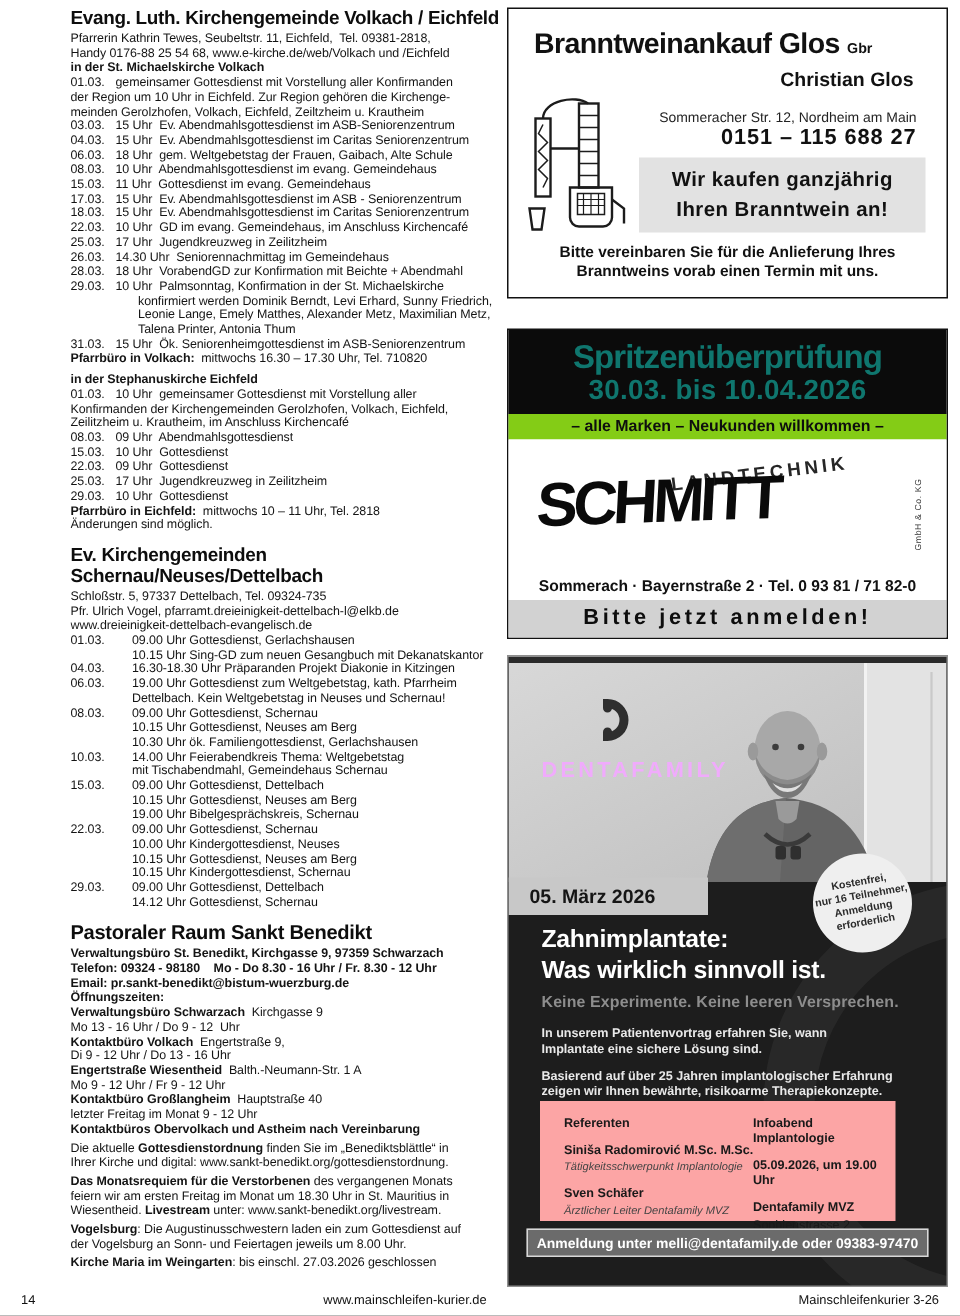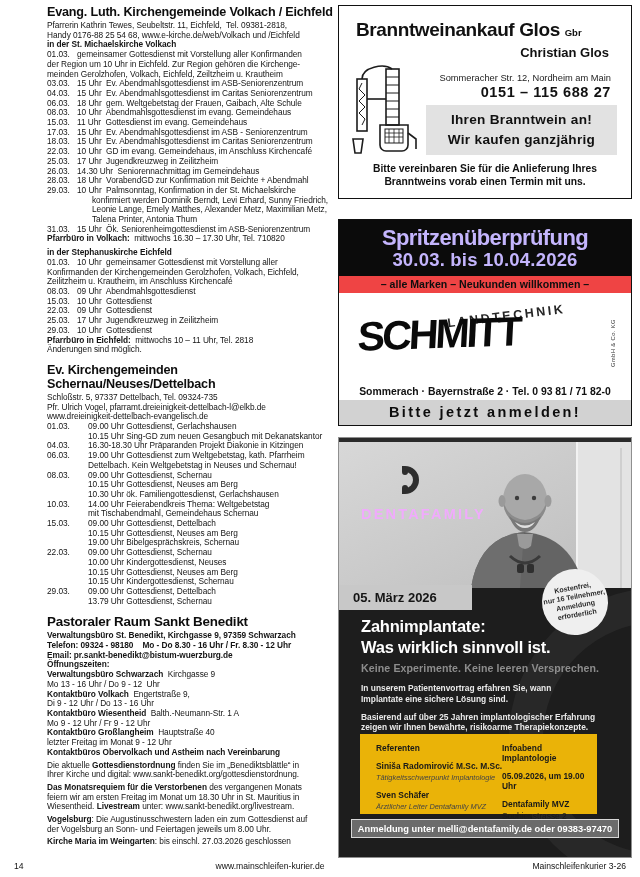--- a/index.html
+++ b/index.html
@@ -33,24 +33,24 @@
   .ad1 .phone{text-align:right;margin:1px 20px 0 0;font-size:14.5px;font-weight:bold;letter-spacing:0.6px;}
   .ad1 .greybox{position:absolute;left:87px;right:14px;top:99px;height:50px;background:#e2e2e2;
                 display:flex;flex-direction:column;justify-content:center;text-align:center;
                 font-weight:bold;font-size:13.6px;line-height:1.45;letter-spacing:0.3px;}
   .ad1 .note{position:absolute;left:0;right:0;bottom:9px;text-align:center;font-weight:bold;
              font-size:10.3px;line-height:1.25;}
   .ad1 .still{position:absolute;left:11px;top:53px;width:70px;height:100px;}
 
   
   .ad2{top:219px;height:207px;border:1.6px solid #111;display:flex;flex-direction:column;}
-  .ad2 .head{background:#0b0b0b;color:#c4b5fd;text-align:center;padding:7px 0 5px;}
+  .ad2 .head{background:#0b0b0b;color:#0f766e;text-align:center;padding:7px 0 5px;}
   .ad2 .t1{font-size:22px;font-weight:bold;letter-spacing:-0.6px;line-height:1.02;}
   .ad2 .t2{font-size:18.5px;font-weight:bold;letter-spacing:0.2px;line-height:1.15;}
-  .ad2 .strip{background:#ef4444;color:#0e0e0e;text-align:center;font-weight:bold;font-size:10.6px;padding:2px 0 3px;}
+  .ad2 .strip{background:#84cc16;color:#0e0e0e;text-align:center;font-weight:bold;font-size:10.6px;padding:2px 0 3px;}
   .ad2 .logoarea{flex:1;position:relative;background:#fff;}
   .ad2 .land{position:absolute;left:108px;top:16px;font-size:12.5px;letter-spacing:2.6px;color:#262626;
              font-weight:600;transform:rotate(-7deg);}
   .ad2 .schm{position:absolute;left:19px;top:21px;font-size:41px;font-weight:800;letter-spacing:-3px;
              color:#0a0a0a;transform:skewX(-5deg) rotate(-2deg);line-height:1;}
   .ad2 .gmbh{position:absolute;right:15px;top:26px;font-size:5.8px;color:#333;
              writing-mode:vertical-rl;transform:rotate(180deg);letter-spacing:0.4px;}
   .ad2 .addr2{position:absolute;left:0;right:0;bottom:3px;text-align:center;font-weight:bold;font-size:10.4px;}
   .ad2 .cta{background:#d2d2d2;color:#0d0d0d;text-align:center;font-weight:bold;font-size:14.5px;
             letter-spacing:2.4px;padding:4px 0 5px;}
@@ -64,21 +64,21 @@
   .badge-date{position:absolute;left:0;top:147px;width:133px;height:25px;background:#c8c8c8;color:#151515;
               font-weight:bold;font-size:13px;display:flex;align-items:center;padding-left:14px;box-sizing:border-box;}
   .circle{position:absolute;right:23px;top:131px;width:66px;height:66px;border-radius:50%;background:#efefef;
           color:#2b2b2b;display:flex;flex-direction:column;justify-content:center;text-align:center;
           transform:rotate(-10deg);font-size:7.1px;line-height:1.3;font-weight:600;z-index:4;}
   .dfblock{position:absolute;left:22px;top:178px;right:20px;color:#fff;}
   .h1a,.h1b{font-size:16.5px;font-weight:bold;letter-spacing:-0.2px;line-height:1.25;}
   .subline{margin-top:5px;font-size:10.6px;font-weight:bold;color:#8d8d8d;letter-spacing:0.1px;}
   .bodyln{font-size:8.4px;font-weight:bold;color:#e9e9e9;line-height:1.22;}
   .p1{margin-top:9px;} .p2{margin-top:8px;}
-  .infobox{position:absolute;left:21px;top:296px;width:237px;height:80px;background:#eab308;color:#191919;}
+  .infobox{position:absolute;left:21px;top:296px;width:237px;height:80px;background:#fca5a5;color:#191919;}
   .ib-col1{position:absolute;left:16px;top:9px;}
   .ib-col2{position:absolute;left:142px;top:9px;}
   .ib-t{font-weight:bold;font-size:8.4px;}
   .ib-n{font-weight:bold;font-size:8.4px;margin-top:8px;}
   .ib-i{font-style:italic;font-size:7.4px;color:#444;margin-top:2px;}
   .ib-r{font-size:8.4px;margin-top:2px;}
   .ib-rb{font-weight:bold;font-size:8.4px;margin-top:8px;}
   .cta3{position:absolute;left:12px;right:12px;top:381px;height:17px;background:#6b6b6b;border:1px solid #d8d8d8;
         color:#fff;font-weight:bold;font-size:9.3px;display:flex;align-items:center;justify-content:center;}
 </style>
@@ -144,35 +144,35 @@
           <div class="ln"><span class="dt" style="width: 41px;">10.03.</span>14.00 Uhr Feierabendkreis Thema: Weltgebetstag</div>
           <div class="ln" style="padding-left: 41px;">mit Tischabendmahl, Gemeindehaus Schernau</div>
           <div class="ln"><span class="dt" style="width: 41px;">15.03.</span>09.00 Uhr Gottesdienst, Dettelbach</div>
           <div class="ln" style="padding-left: 41px;">10.15 Uhr Gottesdienst, Neuses am Berg</div>
           <div class="ln" style="padding-left: 41px;">19.00 Uhr Bibelgesprächskreis, Schernau</div>
           <div class="ln"><span class="dt" style="width: 41px;">22.03.</span>09.00 Uhr Gottesdienst, Schernau</div>
           <div class="ln" style="padding-left: 41px;">10.00 Uhr Kindergottesdienst, Neuses</div>
           <div class="ln" style="padding-left: 41px;">10.15 Uhr Gottesdienst, Neuses am Berg</div>
           <div class="ln" style="padding-left: 41px;">10.15 Uhr Kindergottesdienst, Schernau</div>
           <div class="ln"><span class="dt" style="width: 41px;">29.03.</span>09.00 Uhr Gottesdienst, Dettelbach</div>
-          <div class="ln" style="padding-left: 41px;">13.79 Uhr Gottesdienst, Schernau</div>
+          <div class="ln" style="padding-left: 41px;">14.12 Uhr Gottesdienst, Schernau</div>
         </div>
     </div>
     <div class="sec">
       <div class="sec-h big">Pastoraler Raum Sankt Benedikt</div>
       <div>
           <div class="ln"><b>Verwaltungsbüro St. Benedikt, Kirchgasse 9, 97359 Schwarzach</b></div>
           <div class="ln"><b>Telefon: 09324 - 98180    Mo - Do 8.30 - 16 Uhr / Fr. 8.30 - 12 Uhr</b></div>
           <div class="ln"><b>Email: pr.sankt-benedikt@bistum-wuerzburg.de</b></div>
           <div class="ln"><b>Öffnungszeiten:</b></div>
           <div class="ln"><b>Verwaltungsbüro Schwarzach</b>  Kirchgasse 9</div>
           <div class="ln">Mo 13 - 16 Uhr / Do 9 - 12  Uhr</div>
           <div class="ln"><b>Kontaktbüro Volkach</b>  Engertstraße 9,</div>
           <div class="ln">Di 9 - 12 Uhr / Do 13 - 16 Uhr</div>
-          <div class="ln"><b>Kontaktbüro Wiesentheid</b>  Balth.-Neumann-Str. 1 A</div>
+          <div class="ln"><b>Engertstraße Wiesentheid</b>  Balth.-Neumann-Str. 1 A</div>
           <div class="ln">Mo 9 - 12 Uhr / Fr 9 - 12 Uhr</div>
           <div class="ln"><b>Kontaktbüro Großlangheim</b>  Hauptstraße 40</div>
           <div class="ln">letzter Freitag im Monat 9 - 12 Uhr</div>
           <div class="ln"><b>Kontaktbüros Obervolkach und Astheim nach Vereinbarung</b></div>
           <div class="ln" style="margin-top: 3px;">Die aktuelle <b>Gottesdienstordnung</b> finden Sie im „Benediktsblättle“ in</div>
           <div class="ln">Ihrer Kirche und digital: www.sankt-benedikt.org/gottesdienstordnung.</div>
           <div class="ln" style="margin-top: 3px;"><b>Das Monatsrequiem für die Verstorbenen</b> des vergangenen Monats</div>
           <div class="ln">feiern wir am ersten Freitag im Monat um 18.30 Uhr in St. Mauritius in</div>
           <div class="ln">Wiesentheid. <b>Livestream</b> unter: www.sankt-benedikt.org/livestream.</div>
           <div class="ln" style="margin-top: 3px;"><b>Vogelsburg</b>: Die Augustinusschwestern laden ein zum Gottesdienst auf</div>
@@ -203,22 +203,22 @@
       <rect x="35" y="70" width="18" height="14" stroke-width="1"></rect>
       <line x1="35" y1="74" x2="53" y2="74" stroke-width="0.8"></line>
         <line x1="35" y1="78" x2="53" y2="78" stroke-width="0.8"></line>
       <line x1="39" y1="70" x2="39" y2="84" stroke-width="0.8"></line>
         <line x1="44" y1="70" x2="44" y2="84" stroke-width="0.8"></line>
         <line x1="49" y1="70" x2="49" y2="84" stroke-width="0.8"></line>
       <path d="M58,74 l8,6 v10"></path>
       <polygon points="3,80 13,80 11,94 5,94"></polygon>
     </svg>
     <div class="greybox">
+      <div>Wir kaufen ganzjährig</div>
       <div>Ihren Branntwein an!</div>
-      <div>Wir kaufen ganzjährig</div>
     </div>
     <div class="note">
       <div>Bitte vereinbaren Sie für die Anlieferung Ihres</div>
       <div>Branntweins vorab einen Termin mit uns.</div>
     </div>
   </div>
 
   <div class="ad ad2">
     <div class="head">
       <div class="t1">Spritzenüberprüfung</div>

